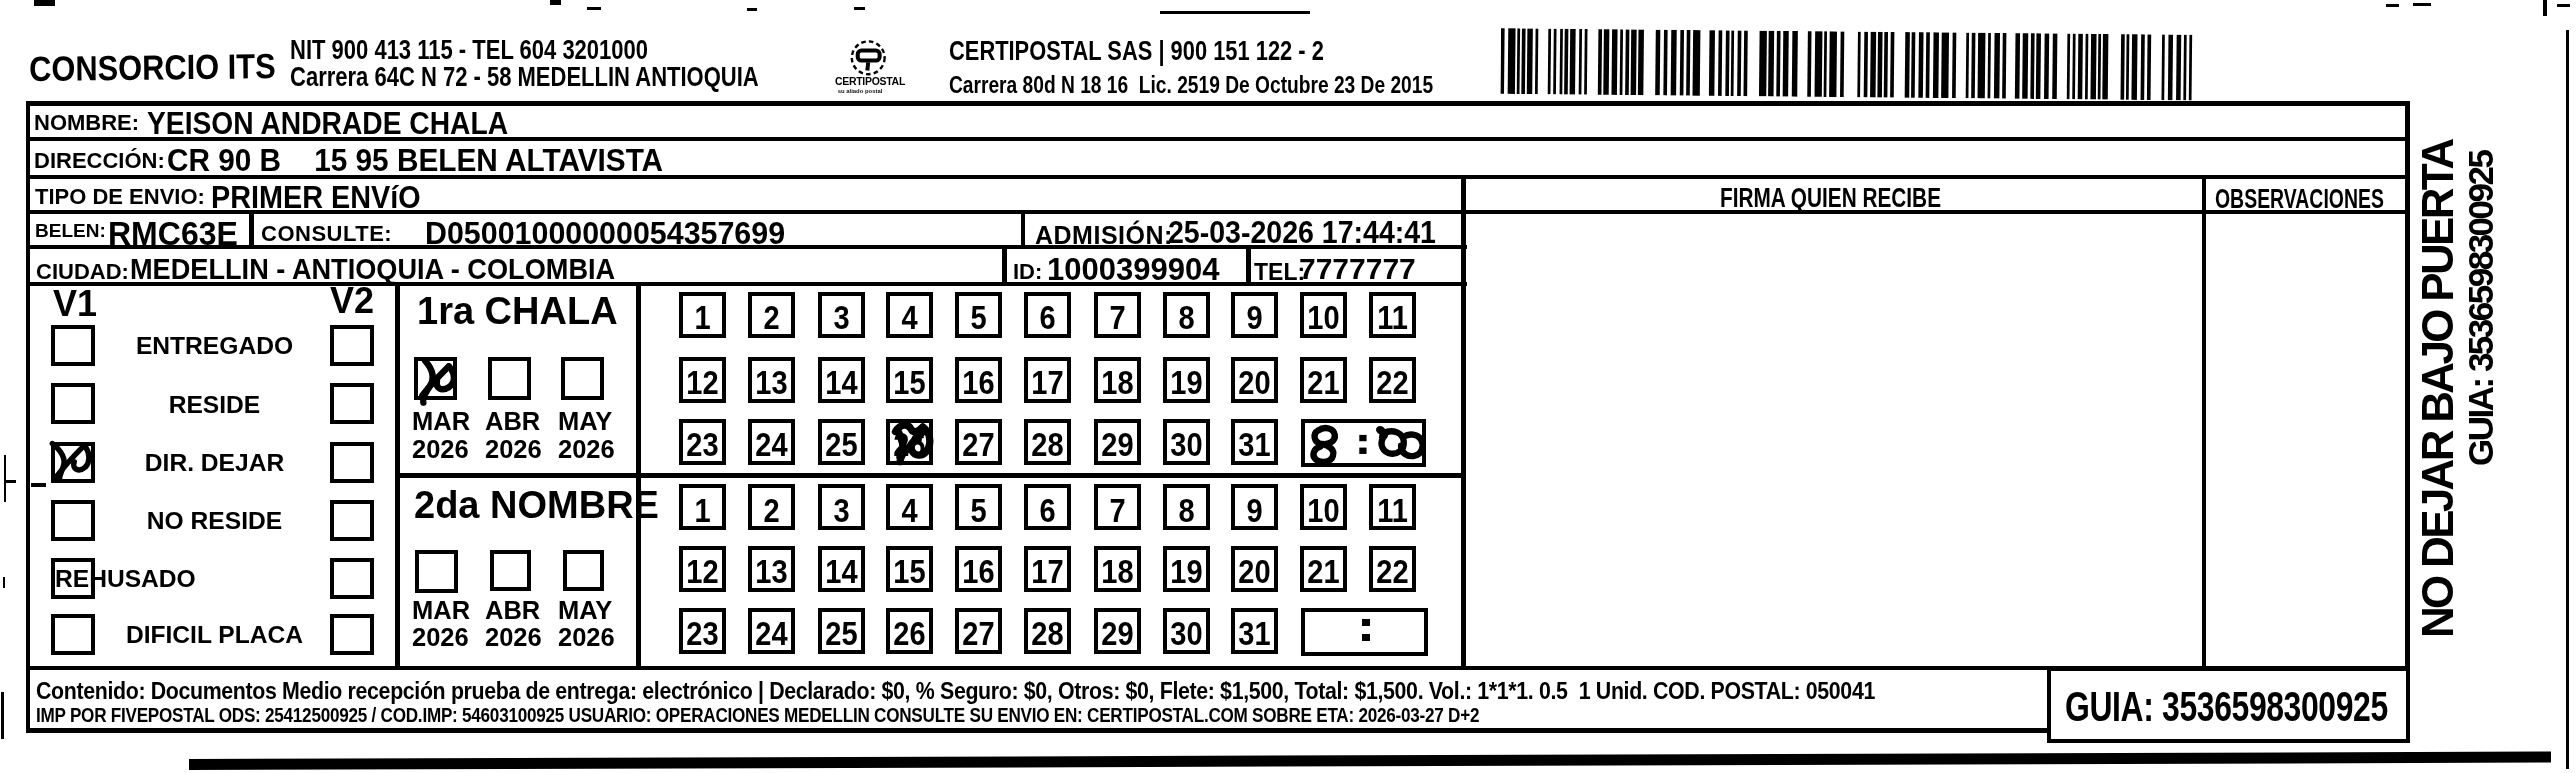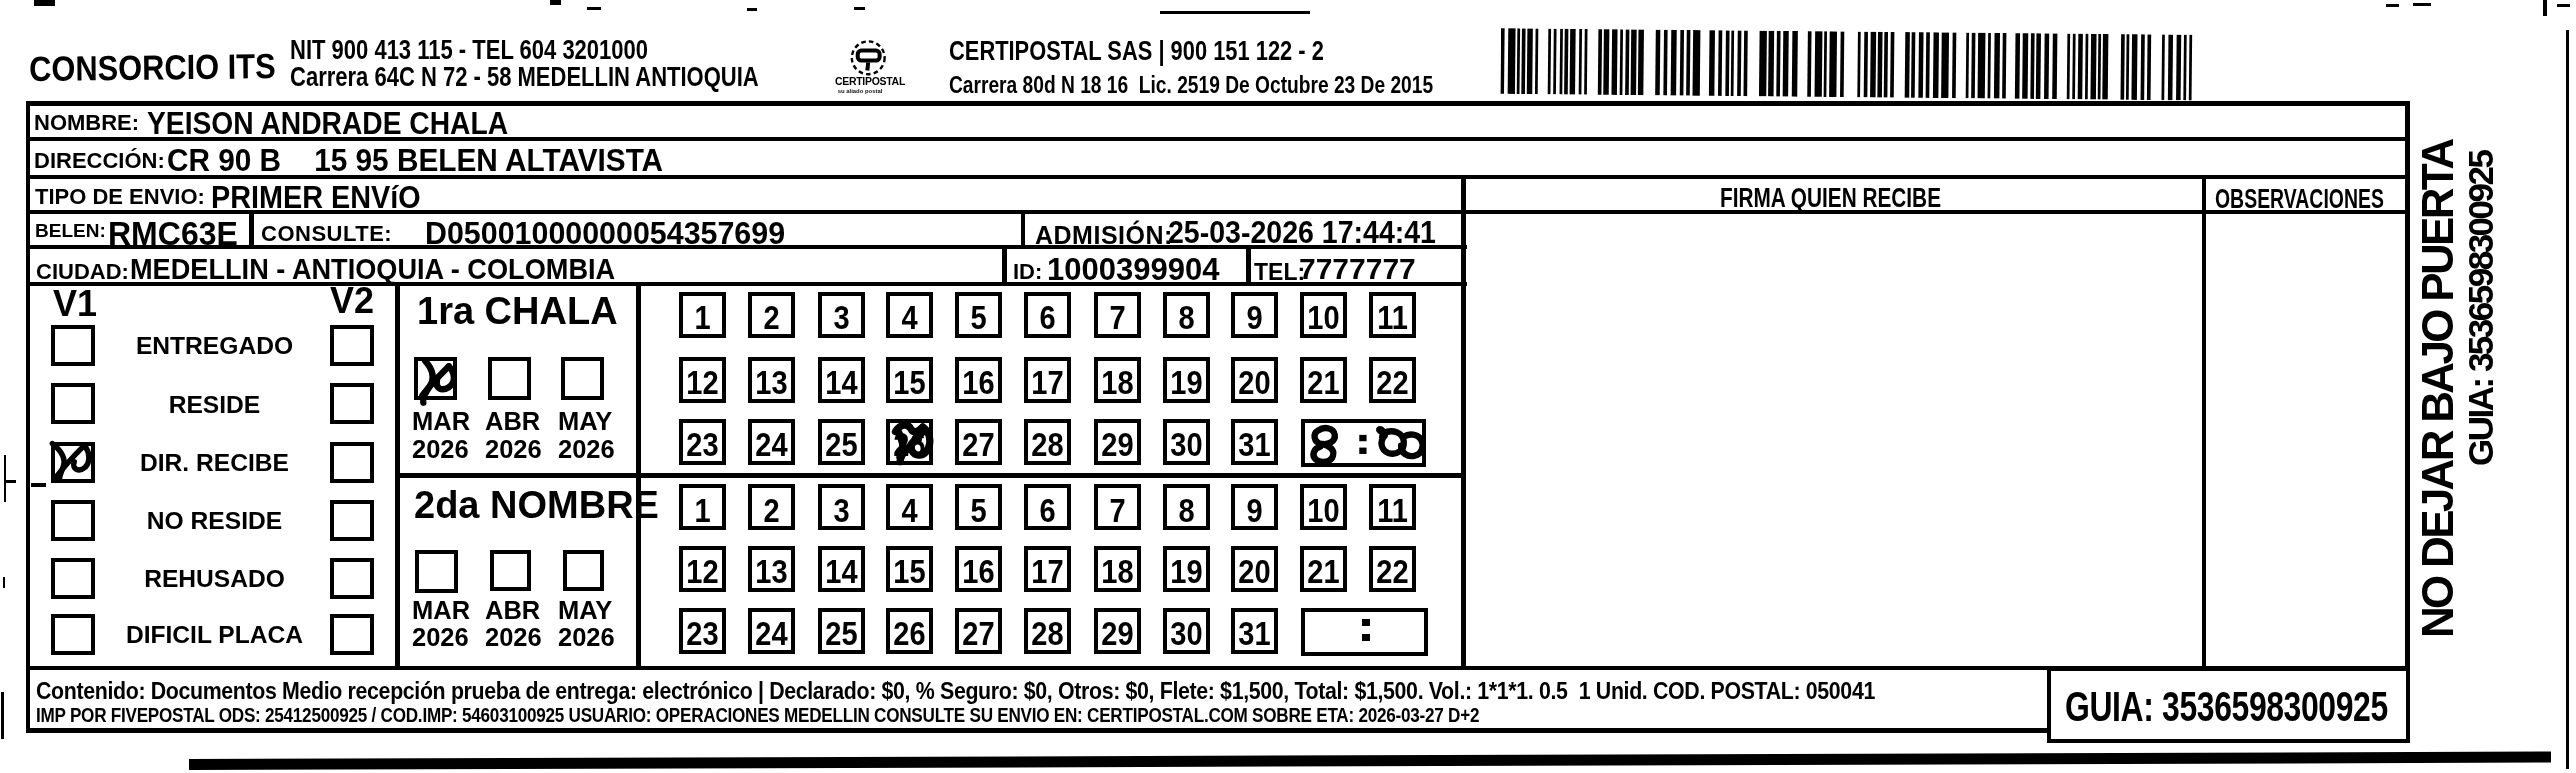--- a/index.html
+++ b/index.html
@@ -207,33 +207,33 @@
 <div class="a" style="left:330px;top:325px;width:36px;height:33px;border:4.6px solid #000"></div>
 
 <div class="a" style="left:51px;top:383px;width:36px;height:33px;border:4.6px solid #000"></div>
 
 <div class="a b" style="left:55px;top:391px;width:319px;text-align:center;font-size:24.6px">RESIDE</div>
 
 <div class="a" style="left:330px;top:383px;width:36px;height:33px;border:4.6px solid #000"></div>
 
 <div class="a" style="left:51px;top:442px;width:36px;height:33px;border:4.6px solid #000"></div>
 
-<div class="a b" style="left:55px;top:449px;width:319px;text-align:center;font-size:24.6px">DIR. RECIBE</div>
+<div class="a b" style="left:55px;top:449px;width:319px;text-align:center;font-size:24.6px">DIR. DEJAR</div>
 
 <div class="a" style="left:330px;top:442px;width:36px;height:33px;border:4.6px solid #000"></div>
 
 <div class="a" style="left:51px;top:500px;width:36px;height:33px;border:4.6px solid #000"></div>
 
 <div class="a b" style="left:55px;top:507px;width:319px;text-align:center;font-size:24.6px">NO RESIDE</div>
 
 <div class="a" style="left:330px;top:500px;width:36px;height:33px;border:4.6px solid #000"></div>
 
 <div class="a" style="left:51px;top:558px;width:36px;height:33px;border:4.6px solid #000"></div>
 
-<div class="a b" style="left:55px;top:565px;width:319px;text-align:center;font-size:24.6px">REHUSADO</div>
+<div class="a b" style="left:55px;top:565px;width:319px;font-size:24.6px">REHUSADO</div>
 
 <div class="a" style="left:330px;top:558px;width:36px;height:33px;border:4.6px solid #000"></div>
 
 <div class="a" style="left:51px;top:614px;width:36px;height:33px;border:4.6px solid #000"></div>
 
 <div class="a b" style="left:55px;top:621px;width:319px;text-align:center;font-size:24.6px">DIFICIL PLACA</div>
 
 <div class="a" style="left:330px;top:614px;width:36px;height:33px;border:4.6px solid #000"></div>
 
 <div class="a b" style="left:417px;top:290px;font-size:38px">1ra CHALA</div>

